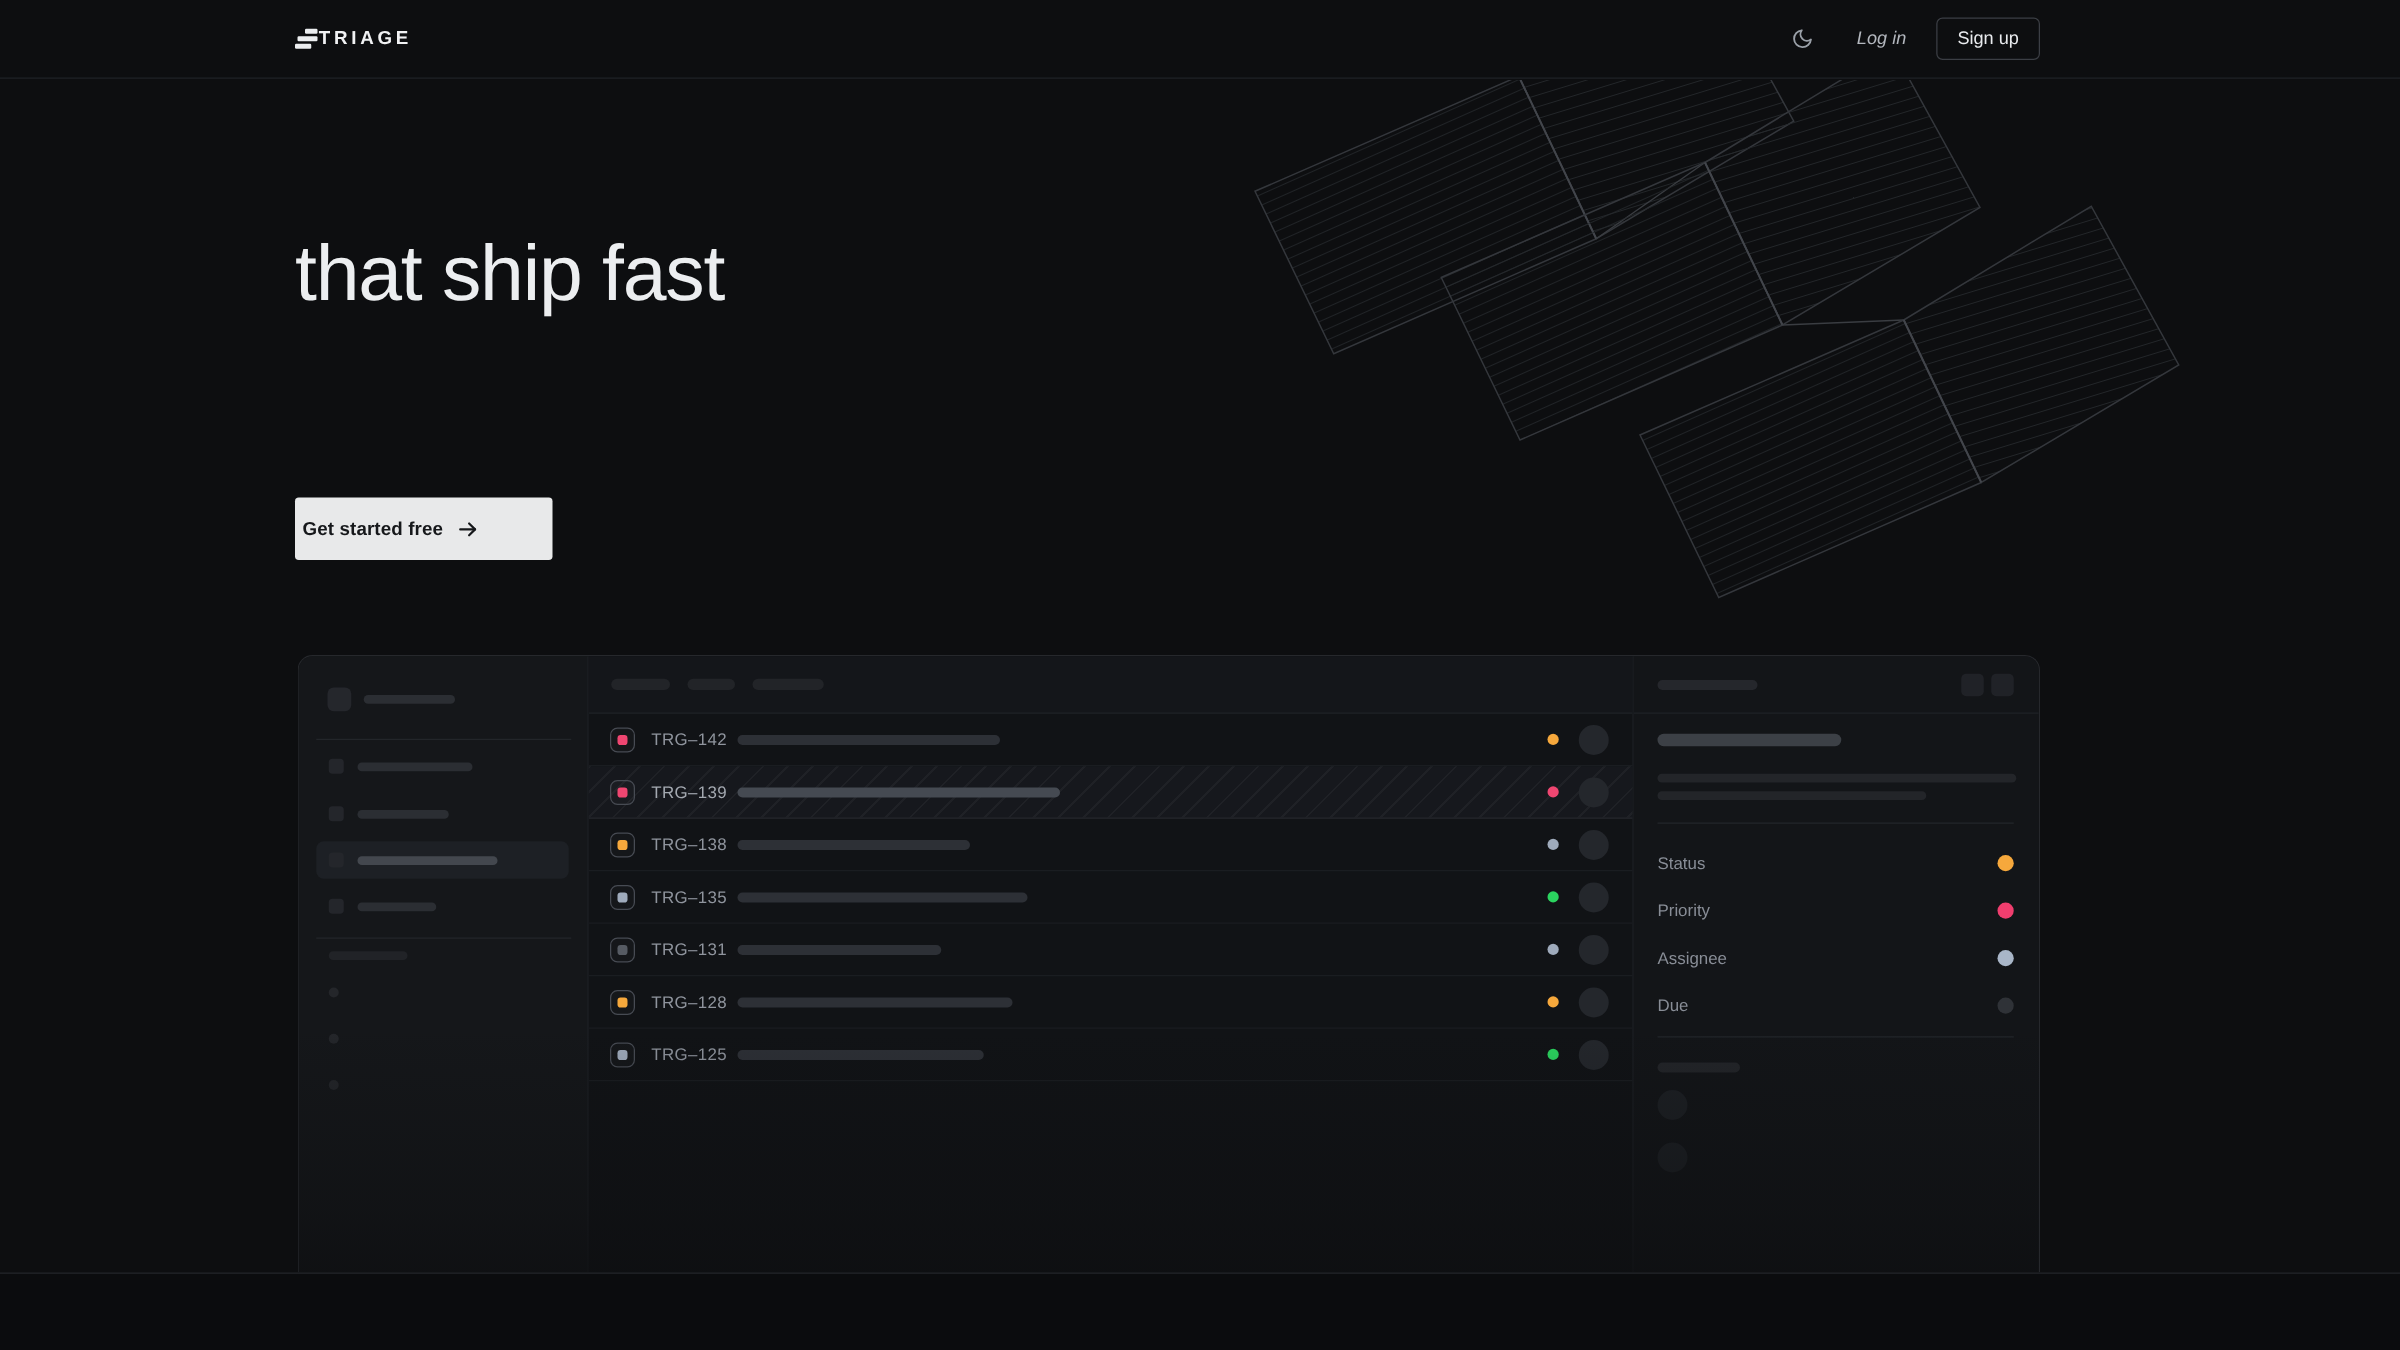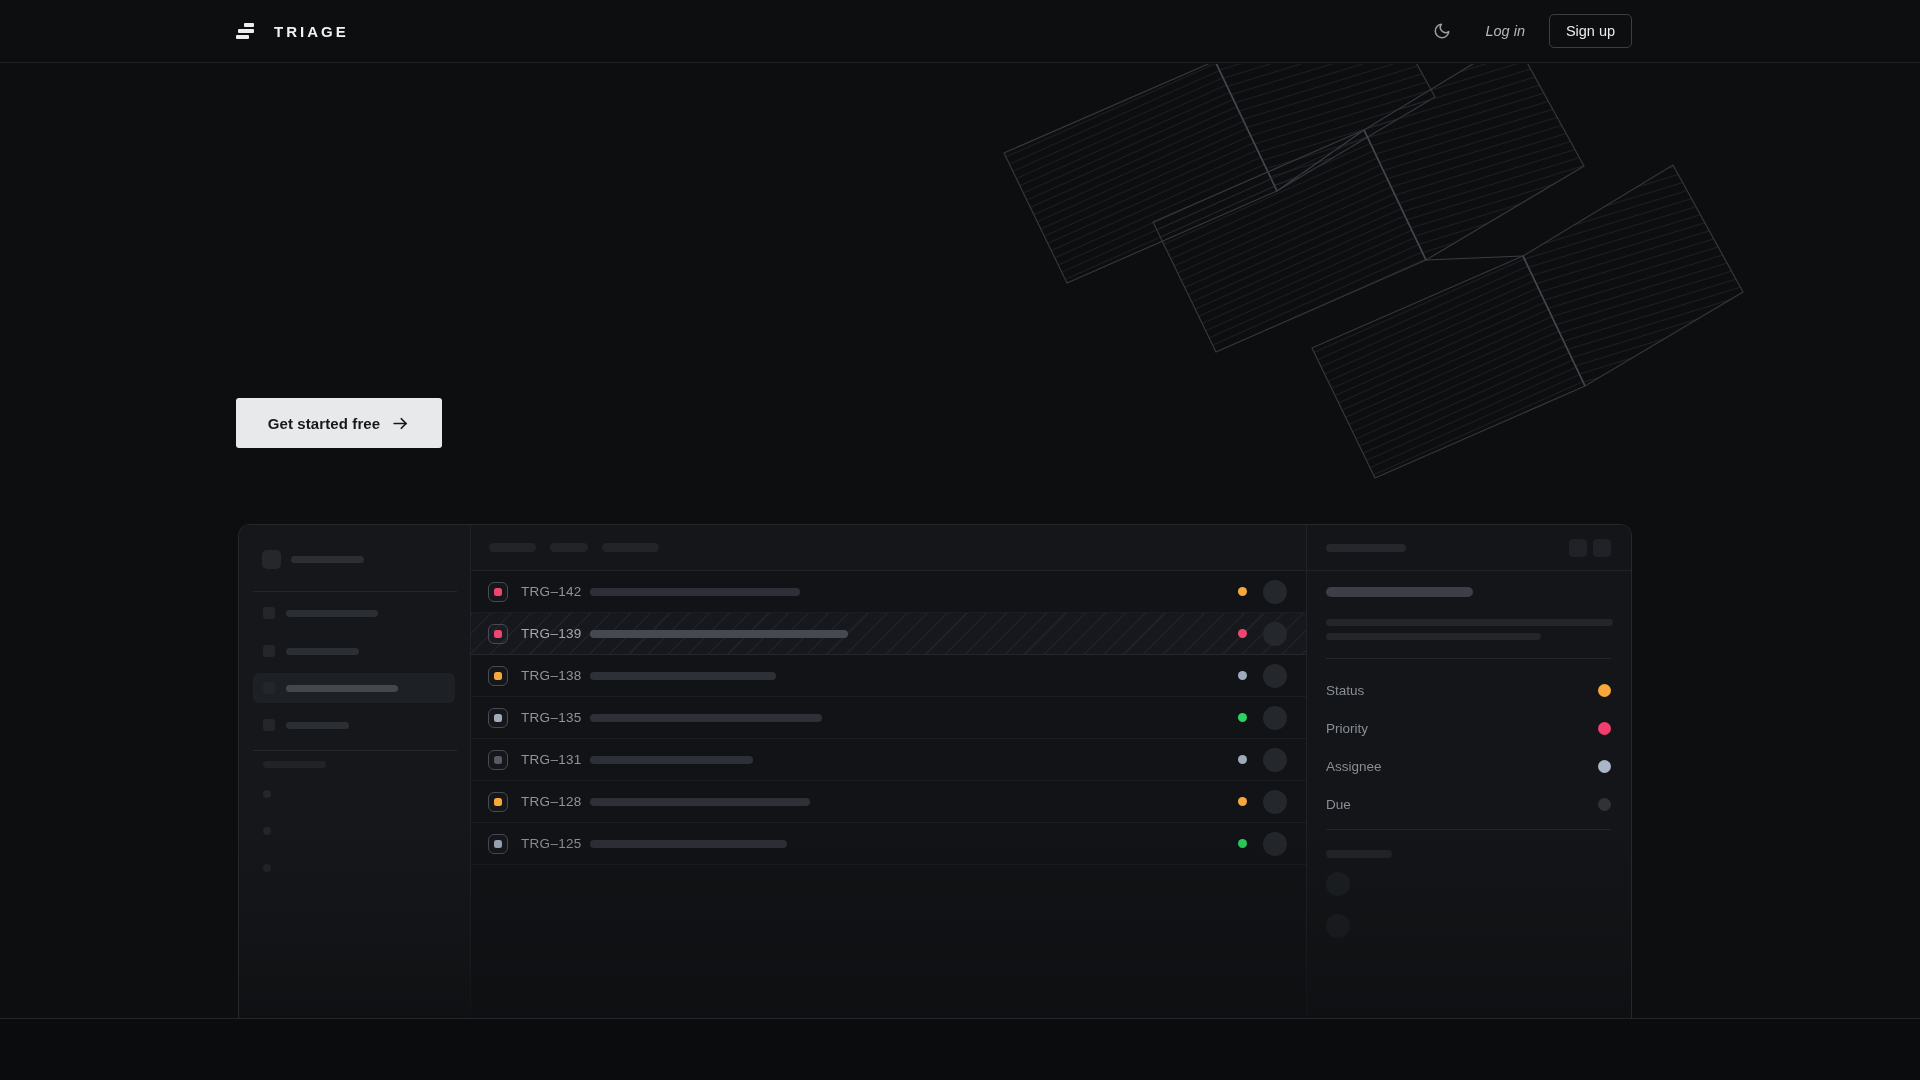--- a/index.html
+++ b/index.html
@@ -7,21 +7,21 @@
   .stage{
     position:relative;width:1920px;height:1080px;overflow:hidden;
     background:#0d0e10;
     font-family:"Liberation Sans","DejaVu Sans",sans-serif;
     -webkit-font-smoothing:antialiased;
   }
   
   .nav{position:absolute;left:0;top:0;width:1920px;height:63px;
     border-bottom:1px solid #1f2226;display:flex;align-items:center;
     justify-content:space-between;padding:0 288px 0 236px;z-index:40;background:#0d0e10;}
-  .brand{display:flex;align-items:center;gap:20px;}
+  .brand{display:flex;gap:1px;}
   .brand-icon{width:18px;height:18px;display:flex;flex-direction:column;justify-content:center;gap:2.5px;}
   .brand-icon i{display:block;height:3.5px;border-radius:1px;background:#eceef0;}
   .brand-icon i:nth-child(1){width:10px;align-self:flex-end;}
   .brand-icon i:nth-child(2){width:16px;align-self:flex-end;}
   .brand-icon i:nth-child(3){width:13px;align-self:flex-start;}
   .brand-name{color:#f0f1f3;font-size:15px;font-weight:700;letter-spacing:3px;}
   .nav-right{display:flex;align-items:center;}
   .moon-btn{width:20px;height:20px;display:flex;align-items:center;justify-content:center;cursor:pointer;}
   .login{margin-left:33px;color:#b3b7be;font-size:14.5px;cursor:pointer;font-style:italic;}
   .signup{margin-left:24px;width:83px;height:34px;border:1px solid #3b3e44;border-radius:5px;
@@ -29,21 +29,21 @@
     background:transparent;cursor:pointer;}
   
   .decor{position:absolute;left:0;top:64px;width:1920px;height:436px;z-index:1;pointer-events:none;}
   
   .hero-title{position:absolute;left:236px;top:120px;z-index:10;margin:0;
     color:#eceef0;font-size:63px;font-weight:500;line-height:66px;letter-spacing:-1px;}
   .hero-sub{position:absolute;left:236px;top:283px;width:480px;z-index:10;margin:0;
     color:#8b9099;font-size:19px;font-weight:400;line-height:30px;letter-spacing:.1px;}
   .cta{position:absolute;left:236px;top:398px;width:206px;height:50px;z-index:10;
     background:#e8e9ea;border:none;border-radius:3px;display:flex;align-items:center;
-    justify-content:center;gap:11px;cursor:pointer;}
+    gap:11px;cursor:pointer;}
   .cta span{color:#16181b;font-size:15px;font-weight:700;letter-spacing:.1px;}
   
   .card{position:absolute;left:238px;top:524px;width:1394px;height:494px;z-index:5;
     background:#111316;border:1px solid #26282c;border-bottom:none;
     border-radius:12px 12px 0 0;display:flex;overflow:hidden;}
   .card::before{content:"";position:absolute;inset:0;z-index:0;pointer-events:none;
     background:radial-gradient(620px 210px at 52% 102%,rgba(255,255,255,.035),transparent 70%);}
   .card::after{content:"";position:absolute;inset:0;z-index:30;pointer-events:none;
     background:linear-gradient(180deg,rgba(13,14,16,0) 60%,rgba(13,14,16,.45) 90%,rgba(13,14,16,.7) 100%);}
   
@@ -146,20 +146,21 @@
 
     <g>
       <polygon points="1523,256 1312,348 1375,478 1585,386" fill="url(#hatchL)" stroke="#34373c" stroke-width="1.2"></polygon>
       <polygon points="1523,256 1673,165 1743,292 1585,386" fill="url(#hatchR)" stroke="#34373c" stroke-width="1.2"></polygon>
       <line x1="1523" y1="256" x2="1585" y2="386" stroke="#42454b" stroke-width="1.6"></line>
     </g>
   </svg>
 
   <h1 class="hero-title">
     <br>
+    <span>that ship fast</span>
   </h1>
   <button class="cta">
     <span>Get started free</span>
     <svg width="19" height="19" viewBox="0 0 24 24" fill="none" stroke="#16181b" stroke-width="2.2" stroke-linecap="round" stroke-linejoin="round">
         <path d="M4 12h15"></path>
         <path d="M13 6l6 6-6 6"></path>
       </svg>
   </button>
 
   <div class="card">

